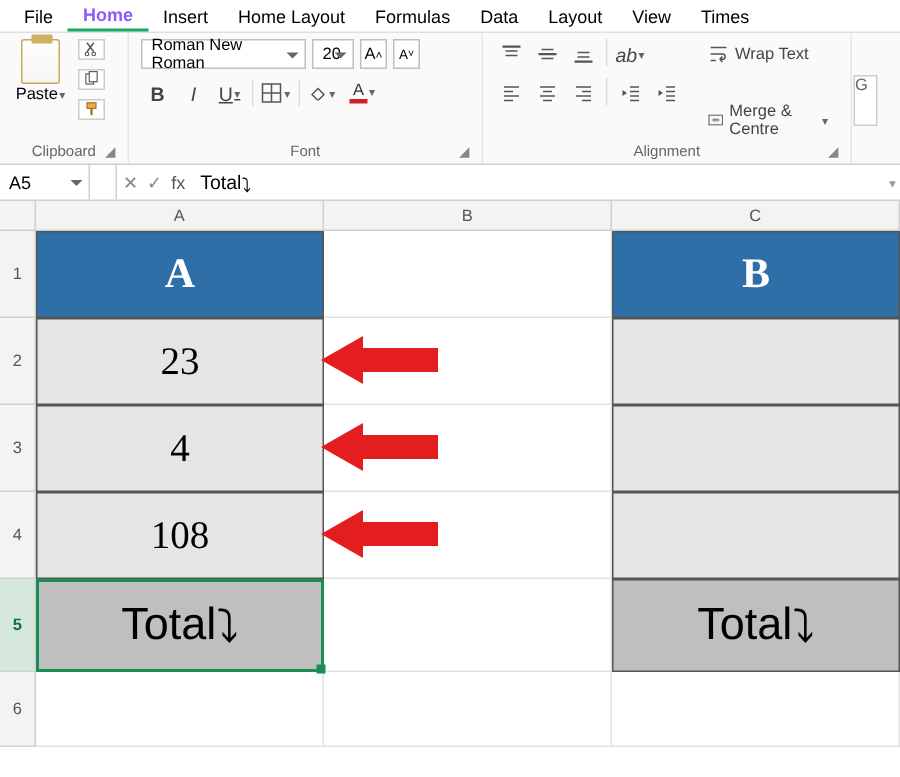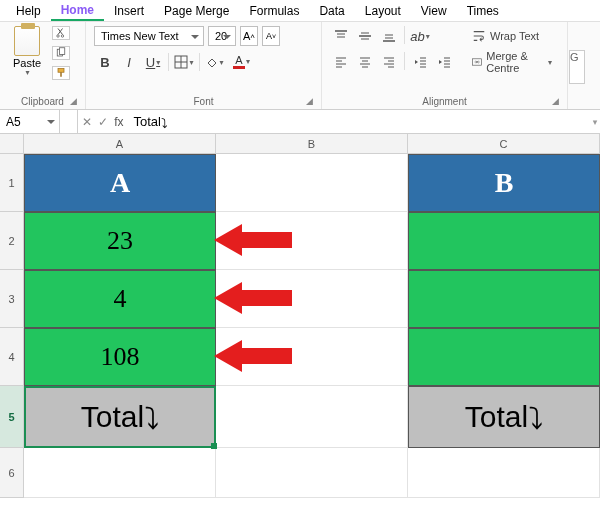--- a/index.html
+++ b/index.html
@@ -14,21 +14,21 @@
   .ribbon { display: flex; height: 88px; border-bottom: 1px solid #cfcfcf; background: #fafafa; }
   .group { display: flex; flex-direction: column; justify-content: space-between; padding: 4px 8px 2px 8px; border-right: 1px solid #e5e5e5; position: relative; }
   .group-controls { flex: 1; display: flex; align-items: flex-start; }
   .group-label { text-align: center; font-size: 10px; color: #666; padding-top: 2px; position: relative; }
   .group-label .launcher { position: absolute; right: 0; top: 2px; font-size: 9px; color: #888; }
 
   
   .paste { display: flex; flex-direction: column; align-items: center; width: 38px; }
   .paste-icon { width: 26px; height: 30px; border: 1px solid #c9a95a; background: linear-gradient(#fff,#f4f4f4); border-radius: 2px; position: relative; }
   .paste-icon::before { content: ""; position: absolute; top: -4px; left: 6px; width: 14px; height: 6px; background: #d0b060; border-radius: 1px; }
-  .paste-label { font-size: 11px; margin-top: 2px; display: flex; flex-direction: column; align-items: center; line-height: 1; }
+  .paste-label { font-size: 11px; margin-top: 2px; display: flex; flex-direction: row; align-items: center; line-height: 1; }
   .mini-col { display: flex; flex-direction: column; gap: 6px; margin-left: 6px; height: 54px; justify-content: center; }
   .mini { width: 18px; height: 14px; border: 1px solid #ccc; background: #fff; display: flex; align-items: center; justify-content: center; font-size: 10px; color: #666; }
   .mini svg { width: 12px; height: 12px; }
 
   
   .font-row1 { display: flex; gap: 4px; align-items: center; }
   .combo { height: 20px; border: 1px solid #bfbfbf; background: #fff; display: flex; align-items: center; padding: 0 16px 0 6px; font-size: 11px; position: relative; }
   .combo::after { content: ""; position: absolute; right: 4px; top: 8px; border: 4px solid transparent; border-top-color: #666; }
   .font-name { width: 110px; font-family: 'Times New Roman', serif; }
   .font-size { width: 28px; }
@@ -36,21 +36,21 @@
   .font-row2 { display: flex; gap: 2px; margin-top: 6px; align-items: center; }
   .btn { width: 22px; height: 20px; display: flex; align-items: center; justify-content: center; border: 1px solid transparent; font-size: 13px; color: #444; background: transparent; }
   .dd-caret { font-size: 8px; margin-left: 1px; color: #666; }
   .sep { width: 1px; height: 18px; background: #ddd; margin: 0 2px; }
   .swatch { width: 12px; height: 3px; display: inline-block; }
   .font-swatch { background: #d02020; }
 
   
   .align-stack { display: flex; flex-direction: column; gap: 6px; }
   .align-row { display: flex; gap: 2px; }
-  .align-side { display: flex; flex-direction: column; gap: 6px; margin-left: 10px; }
+  .align-side { display: flex; flex-direction: column; gap: 24px; margin-left: 10px; }
   .wide-btn { height: 20px; border: 1px solid transparent; display: flex; align-items: center; gap: 4px; padding: 0 6px; font-size: 11px; color: #444; }
   .wide-btn svg { width: 14px; height: 14px; }
 
   .group.gap { width: 18px; border-right: none; display: flex; align-items: center; justify-content: center; }
   .group.gap .gbtn { width: 16px; height: 34px; border: 1px solid #ccc; background: #fff; color: #666; font-size: 11px; }
 
   
   .fbar { display: flex; align-items: center; height: 24px; border-bottom: 1px solid #cfcfcf; font-size: 12px; justify-content: flex-end; }
   .namebox { width: 60px; height: 100%; border-right: 1px solid #cfcfcf; display: flex; align-items: center; padding: 0 6px; position: relative; }
   .namebox::after { content: ""; position: absolute; right: 4px; top: 10px; border: 4px solid transparent; border-top-color: #666; }
@@ -67,43 +67,43 @@
   .colhdr { height: 20px; background: #f3f3f3; border-right: 1px solid #d0d0d0; border-bottom: 1px solid #d0d0d0; display: flex; align-items: center; justify-content: center; font-size: 11px; color: #555; }
   .colA { width: 192px; } .colB { width: 192px; } .colC { width: 192px; }
   .body-row { display: flex; }
   .rowhdr { width: 24px; background: #f3f3f3; border-right: 1px solid #d0d0d0; border-bottom: 1px solid #d0d0d0; display: flex; align-items: center; justify-content: center; font-size: 11px; color: #555; }
   .rowhdr.sel { background: #d6e8de; color: #146c43; font-weight: 600; }
   .cell { border-right: 1px solid #e2e2e2; border-bottom: 1px solid #e2e2e2; display: flex; align-items: center; justify-content: center; font-family: 'Times New Roman', serif; }
   .cell.a { width: 192px; } .cell.b { width: 192px; } .cell.c { width: 192px; }
 
   
   .thead-cell { background: #2f6fa8; color: #fff; font-weight: 700; font-size: 28px; border: 1px solid #555 !important; }
-  .tdata { font-size: 26px; border: 1px solid #555 !important; background: #22c55e; }
+  .tdata { font-size: 26px; border: 1px solid #555 !important; background: #e5e5e5; }
   .ttotal { font-size: 30px; background: #bfbfbf; border: 1px solid #555 !important; }
   .r1 { height: 58px; } .r2 { height: 58px; } .r3 { height: 58px; } .r4 { height: 58px; } .r5 { height: 62px; } .r6 { height: 50px; }
 
   .sel-outline { position: absolute; left: 24px; top: 252px; width: 192px; height: 62px; border: 2px solid #1a8f53; pointer-events: none; }
   .sel-handle { position: absolute; right: -3px; bottom: -3px; width: 6px; height: 6px; background: #1a8f53; }
 
   .arrow { position: absolute; width: 80px; height: 40px; }
   .arrow svg { width: 100%; height: 100%; }
   .arr-r2 { left: 214px; top: 86px; }
   .arr-r3 { left: 214px; top: 144px; }
   .arr-r4 { left: 214px; top: 202px; }
 
   .down-glyph { display:inline-block; transform: translateY(2px); }
 </style>
 </head>
 <body>
 
 <div class="menubar">
-  <div class="item">Help</div>
+  <div class="item">File</div>
   <div class="item active">Home</div>
   <div class="item">Insert</div>
-  <div class="item">Page Merge</div>
+  <div class="item">Home Layout</div>
   <div class="item">Formulas</div>
   <div class="item">Data</div>
   <div class="item">Layout</div>
   <div class="item">View</div>
   <div class="item">Times</div>
 </div>
 
 <div class="ribbon">
 
   <div class="group" style="width:86px;">
@@ -137,21 +137,21 @@
           </div>
       </div>
     </div>
     <div class="group-label"><span>Clipboard</span><span class="launcher">◢</span></div>
   </div>
 
   <div class="group" style="width:236px;">
     <div class="group-controls" style="flex-direction:column;">
       <div class="font-row1">
         <div class="combo font-name">
-            <span>Times New Text</span>
+            <span>Roman New Roman</span>
           </div>
         <div class="combo font-size">
             <span>20</span>
           </div>
         <div class="size-step">
             <span style="font-size:11px;">A</span>
             <span style="font-size:8px;vertical-align:super;">˄</span>
           </div>
         <div class="size-step">
             <span style="font-size:9px;">A</span>

